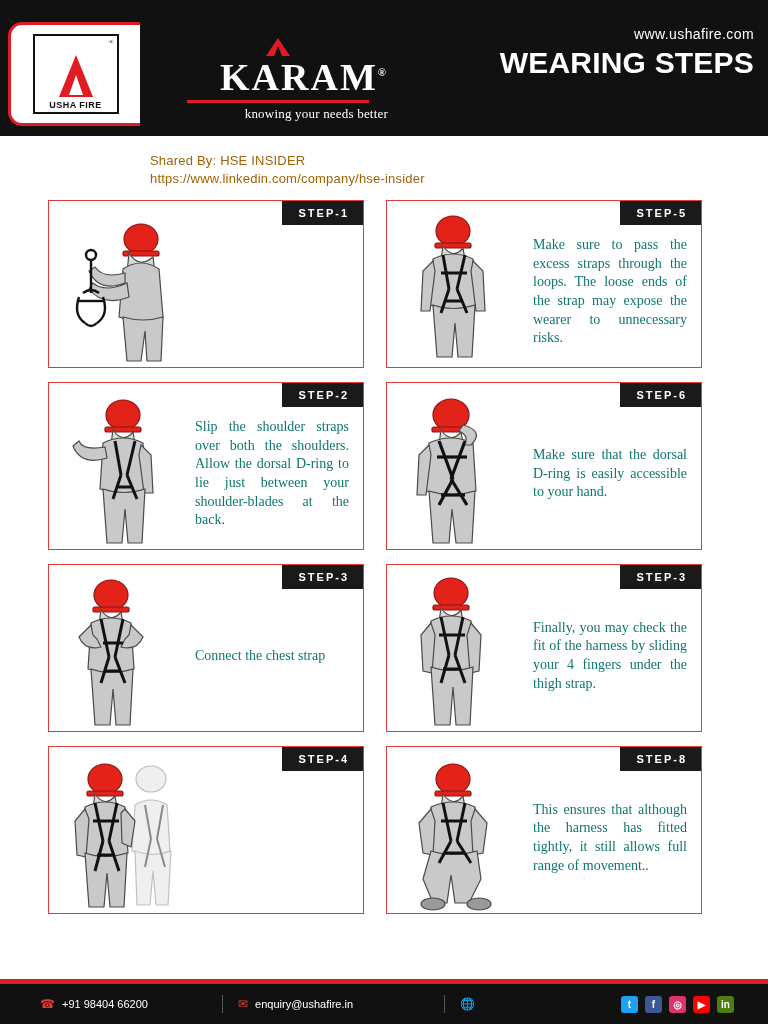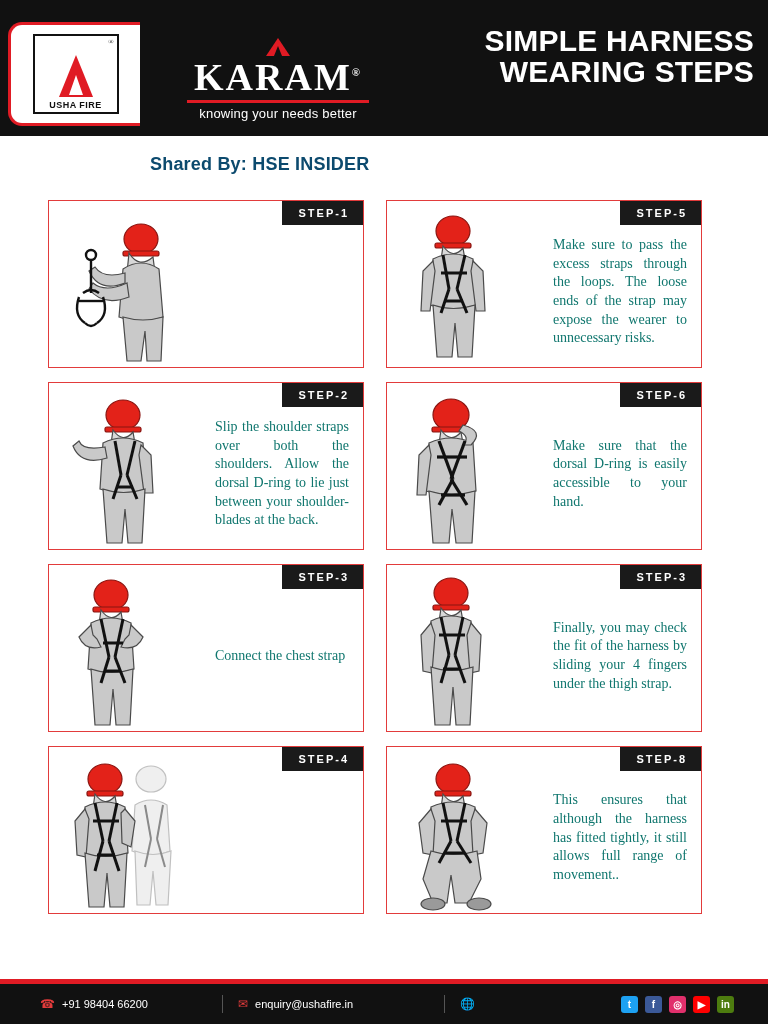--- a/index.html
+++ b/index.html
@@ -74,21 +74,21 @@
     position: absolute;
     right: 3px; top: 2px;
     font-size: 7px;
     color: #111;
   }
 
   .karam {
     position: absolute;
     left: 168px; top: 38px;
     width: 220px;
-    text-align: center;
+    text-align: right;
     color: #fff;
   }
   .karam-tri {
     width: 0; height: 0;
     margin: 0 auto 2px auto;
     border-left: 12px solid transparent;
     border-right: 12px solid transparent;
     border-bottom: 18px solid #e01b24;
     position: relative;
   }
@@ -109,21 +109,21 @@
     line-height: 1;
     color: #ffffff;
   }
   .karam-word .tm { font-size: 11px; vertical-align: super; }
   .karam-rule {
     width: 182px; height: 3px;
     background: #e01b24;
     margin: 4px auto 3px auto;
   }
   .karam-tag {
-    font-family: Liberation Sans, sans-serif;
+    font-family: Liberation Serif, serif;
     font-style: normal;
     font-size: 13px;
     color: #ffffff;
     letter-spacing: .2px;
   }
 
   .head-right {
     position: absolute;
     right: 14px; top: 26px;
     text-align: right;
@@ -143,26 +143,25 @@
     font-size: 30px;
     line-height: 1.02;
     letter-spacing: .2px;
   }
 
   
   .share-note {
     position: absolute;
     left: 150px; top: 152px;
     font-family: "Liberation Sans", sans-serif;
-    font-size: 18px;
-    color: #0c4a6e;
+    font-size: 13px;
+    color: #a16207;
     line-height: 1.35;
     letter-spacing: .2px;
     z-index: 5;
-    font-weight: bold;
   }
 
   
   .grid {
     position: absolute;
     left: 0; top: 200px;
     width: 768px;
     padding: 0 48px;
     display: grid;
     grid-template-columns: 316px 316px;
@@ -170,21 +169,20 @@
     row-gap: 14px;
   }
   .card {
     position: relative;
     border: 1.5px solid #e23b3b;
     background: #fff;
     height: 168px;
     display: flex;
     align-items: center;
     overflow: hidden;
-    gap: 20px;
   }
   .badge {
     position: absolute;
     top: 0; right: 0;
     background: #1a1a1a;
     color: #fff;
     font-family: "Liberation Sans", sans-serif;
     font-weight: bold;
     font-size: 11px;
     letter-spacing: 2px;
@@ -278,27 +276,28 @@
     </div>
 
     <div class="karam">
       <div class="karam-tri"></div>
       <div class="karam-word"><span>KARAM</span><span class="tm">®</span></div>
       <div class="karam-rule"></div>
       <div class="karam-tag">knowing your needs better</div>
     </div>
 
     <div class="head-right">
-      <div class="title">SIMPLE HARNESS</div>
+      <div class="site">www.ushafire.com</div>
       <div class="title">WEARING STEPS</div>
     </div>
   </div>
 
   <div class="share-note">
     <div>Shared By: HSE INSIDER</div>
+    <div>https://www.linkedin.com/company/hse-insider</div>
   </div>
 
   <div class="grid">
 
     <div class="card">
       <div class="badge">STEP-1</div>
       <div class="fig">
         <svg width="140" height="168" viewBox="0 0 140 168">
           <g stroke="#4a4a4a" stroke-width="1.2" fill="#c9c9c9">
             <ellipse cx="92" cy="38" rx="17" ry="15" fill="#e32219" stroke="#8a1410"></ellipse>

